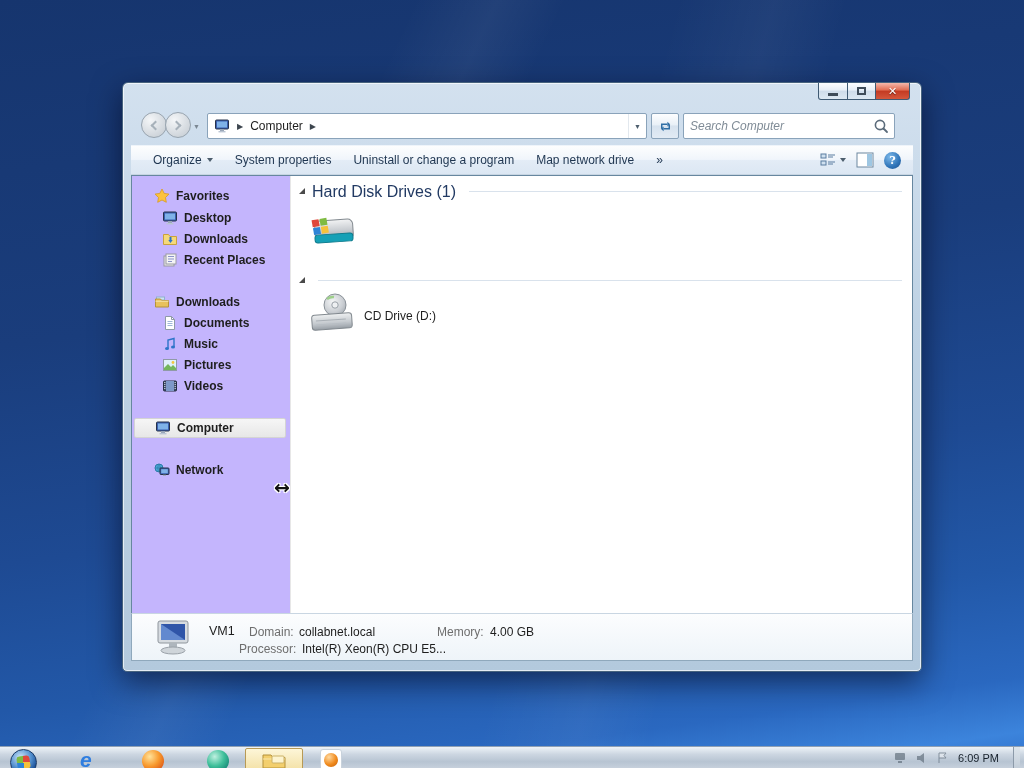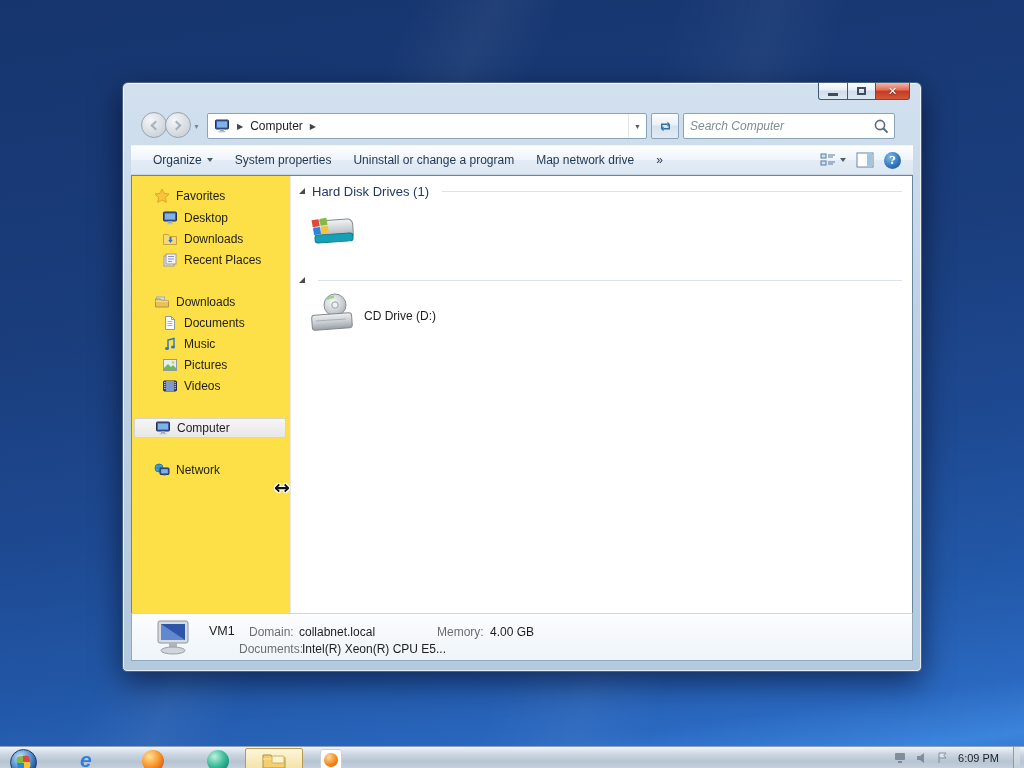--- a/index.html
+++ b/index.html
@@ -100,41 +100,41 @@
   .tb-item:first-child { margin-left:11px; }
   .caret-down { width:0; height:0; border-left:3.5px solid transparent; border-right:3.5px solid transparent; border-top:4px solid #4d5e6d; }
   .tb-right { margin-left:auto; display:flex; align-items:center; gap:10px; padding-right:12px; }
   .views-btn { display:flex; align-items:center; gap:4px; }
 
   
   .client {
     position:absolute; top:92px; left:8px; right:8px; height:438px;
     background:#fff; border:1px solid #67879f; border-bottom:none;
   }
-  .navpane { position:absolute; left:0; top:0; bottom:0; width:158px; background:#fde047; }
+  .navpane { position:absolute; left:0; top:0; bottom:0; width:158px; background:#c4b5fd;font-weight:bold; }
   .pane-divider { position:absolute; left:158px; top:0; bottom:0; width:1px; background:#e7e7e7; }
 
   .side-row {
     position:absolute; left:2px; right:4px; height:20px;
     display:flex; align-items:center; gap:6px; cursor:default;
   }
   .side-row .ic { width:16px; height:16px; flex:none; display:flex; }
   .side-row.lvl1 { padding-left:20px; }
   .side-row.lvl2 { padding-left:28px; }
   .side-row.selected {
     background:linear-gradient(#f6f6f6,#e7e7e7);
     border:1px solid #d4d4d4; border-radius:2px;
   }
 
   
   .mainpane { position:absolute; left:159px; right:0; top:0; bottom:0; background:#fff; }
   .group-hdr {
     position:absolute; left:8px; right:10px; height:17px;
     display:flex; align-items:center; gap:7px;
-    color:#223a63; font-size:13px;
+    color:#223a63; font-size:16px;
   }
   .tri-exp { width:0; height:0; border-right:6px solid #4a4a4a; border-top:6px solid transparent; margin-top:-2px; }
   .group-hdr .rule { flex:1; height:1px; background:#d9e2ec; margin-left:6px; }
 
   .drive-item { position:absolute; display:flex; gap:8px; }
   .drive-text .dname { height:16px; }
   .cap-bar {
     width:188px; height:12px; margin-top:2px;
     background:#fff; border:1px solid #b4bcc4; border-radius:1px;
     box-shadow:inset 0 1px 2px rgba(0,0,0,0.12);
@@ -503,21 +503,21 @@
           <path d="M9 5l24 16H9z" fill="#6f96d8" opacity="0.8"></path>
           <rect x="17" y="24" width="8" height="5" fill="#aeb6bd"></rect>
           <ellipse cx="21" cy="31.5" rx="12" ry="3.5" fill="#cfd5da" stroke="#9aa1a8"></ellipse>
         </svg>
       </span>
       <span class="dp-txt dp-name" style="left:77px; top:10px">VM1</span>
       <span class="dp-txt dp-label" style="left:117px; top:11px">Domain:</span>
       <span class="dp-txt" style="left:167px; top:11px">collabnet.local</span>
       <span class="dp-txt dp-label" style="left:305px; top:11px">Memory:</span>
       <span class="dp-txt" style="left:358px; top:11px">4.00 GB</span>
-      <span class="dp-txt dp-label" style="left:107px; top:28px">Documents:</span>
+      <span class="dp-txt dp-label" style="left:107px; top:28px">Processor:</span>
       <span class="dp-txt" style="left:170px; top:28px">Intel(R) Xeon(R) CPU E5...</span>
     </div>
   </div>
 
   <div class="cursor-resize">↔</div>
 
   <div class="taskbar">
     <div class="tb-icon" style="left:10px; top:2px">
       <div class="orb">
           <div class="orb-flag"></div>

